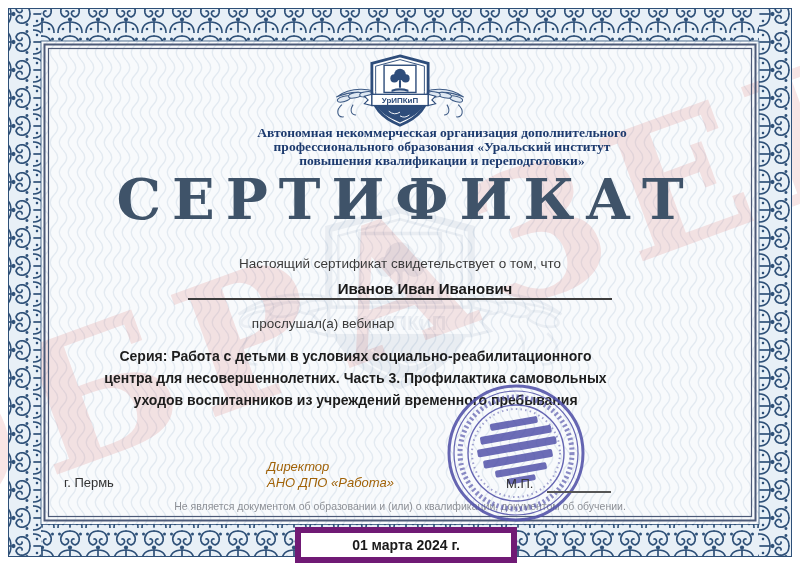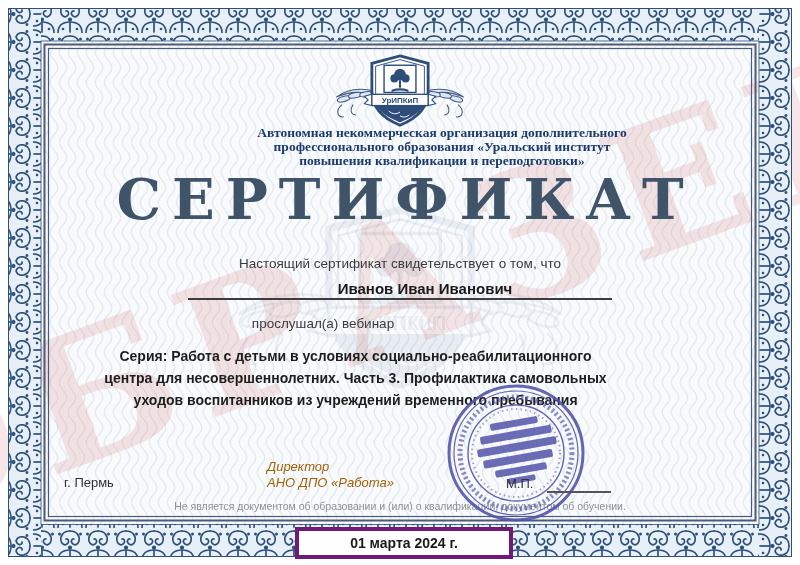--- a/index.html
+++ b/index.html
@@ -33,21 +33,21 @@
     font-size:14px;font-weight:bold;line-height:22px;color:#1d1d1d;}
 
   .city{position:absolute;left:64px;top:475px;z-index:3;font-size:13px;color:#333;}
   .director{position:absolute;left:267px;top:459px;z-index:3;font-size:13px;line-height:16px;color:#a16207;font-style:italic;}
   .stamp{position:absolute;left:441px;top:378px;z-index:4;opacity:.88;}
   .seal-label{position:absolute;left:506px;top:476px;z-index:5;font-size:13px;color:#333;}
   .sig-line{position:absolute;left:547px;top:491px;width:64px;height:2px;background:#555;z-index:5;}
   .disclaimer{position:absolute;left:0;top:500px;width:800px;text-align:center;z-index:3;
     font-size:10.5px;color:#8d9096;}
   .date-box{position:absolute;left:50%;top:527px;margin-left:-105px;width:210px;height:24px;z-index:5;
-    background:#fff;border:4px solid #701a75;text-align:center;line-height:24px;
+    background:#fff;border:6px solid #701a75;text-align:center;line-height:24px;
     font-size:14px;font-weight:bold;color:#1a1a1a;}
 </style>
 </head>
 <body>
 
 <div class="cert">
 
   <svg class="layer z0" width="800" height="565">
     <defs>
       <pattern id="wav" width="18" height="30" patternUnits="userSpaceOnUse">

